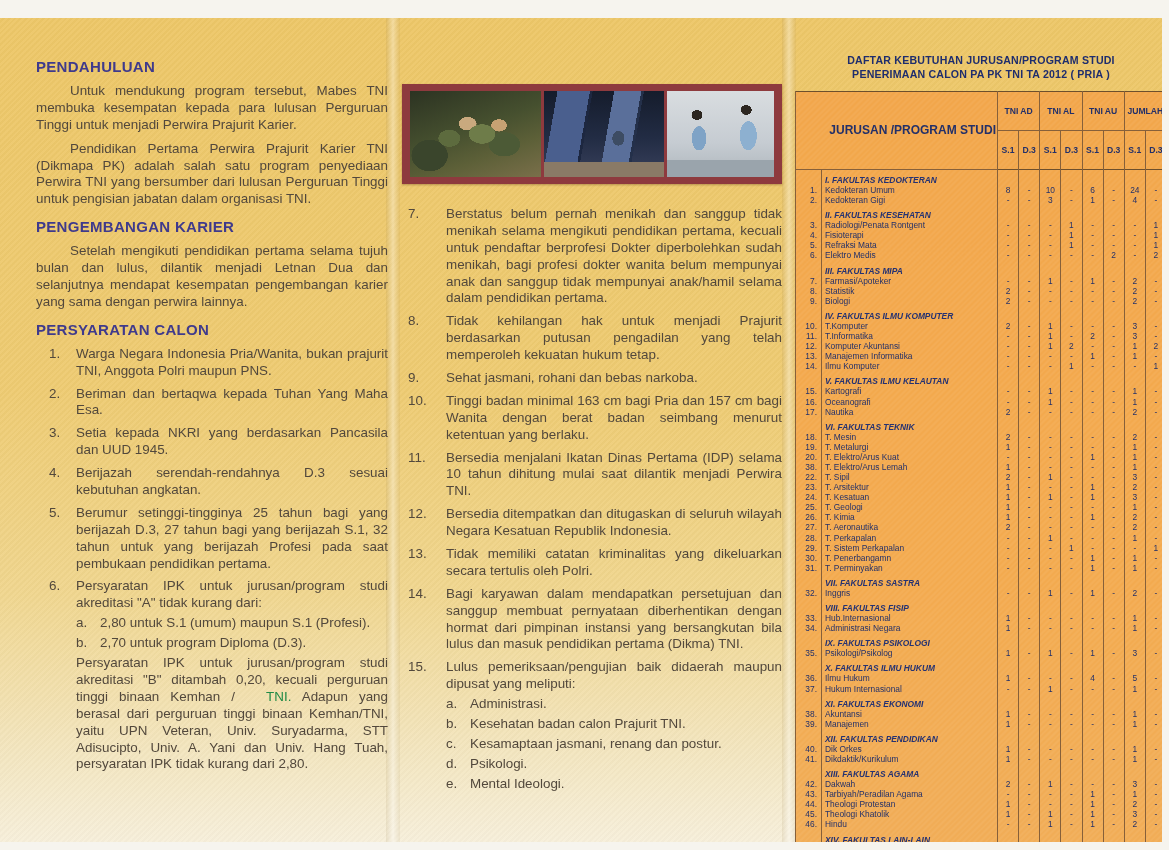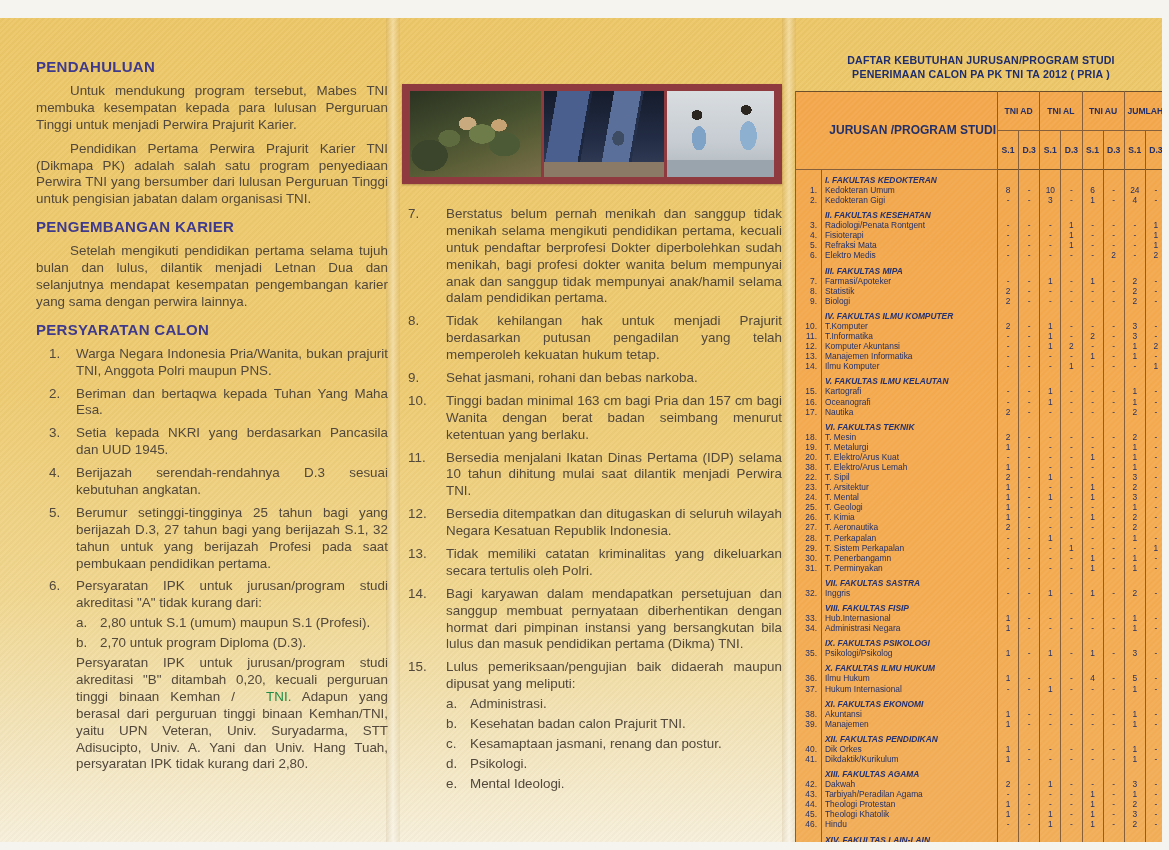--- a/index.html
+++ b/index.html
@@ -617,21 +617,21 @@
               <td class="val">-</td>
               <td class="val">-</td>
               <td class="val">-</td>
               <td class="val">1</td>
               <td class="val">-</td>
               <td class="val">2</td>
               <td class="val">-</td>
             </tr>
             <tr class="data-row">
               <td class="num">24.</td>
-              <td class="name">T. Mental</td>
+              <td class="name">T. Kesatuan</td>
               <td class="val">1</td>
               <td class="val">-</td>
               <td class="val">1</td>
               <td class="val">-</td>
               <td class="val">1</td>
               <td class="val">-</td>
               <td class="val">3</td>
               <td class="val">-</td>
             </tr>
             <tr class="data-row">

